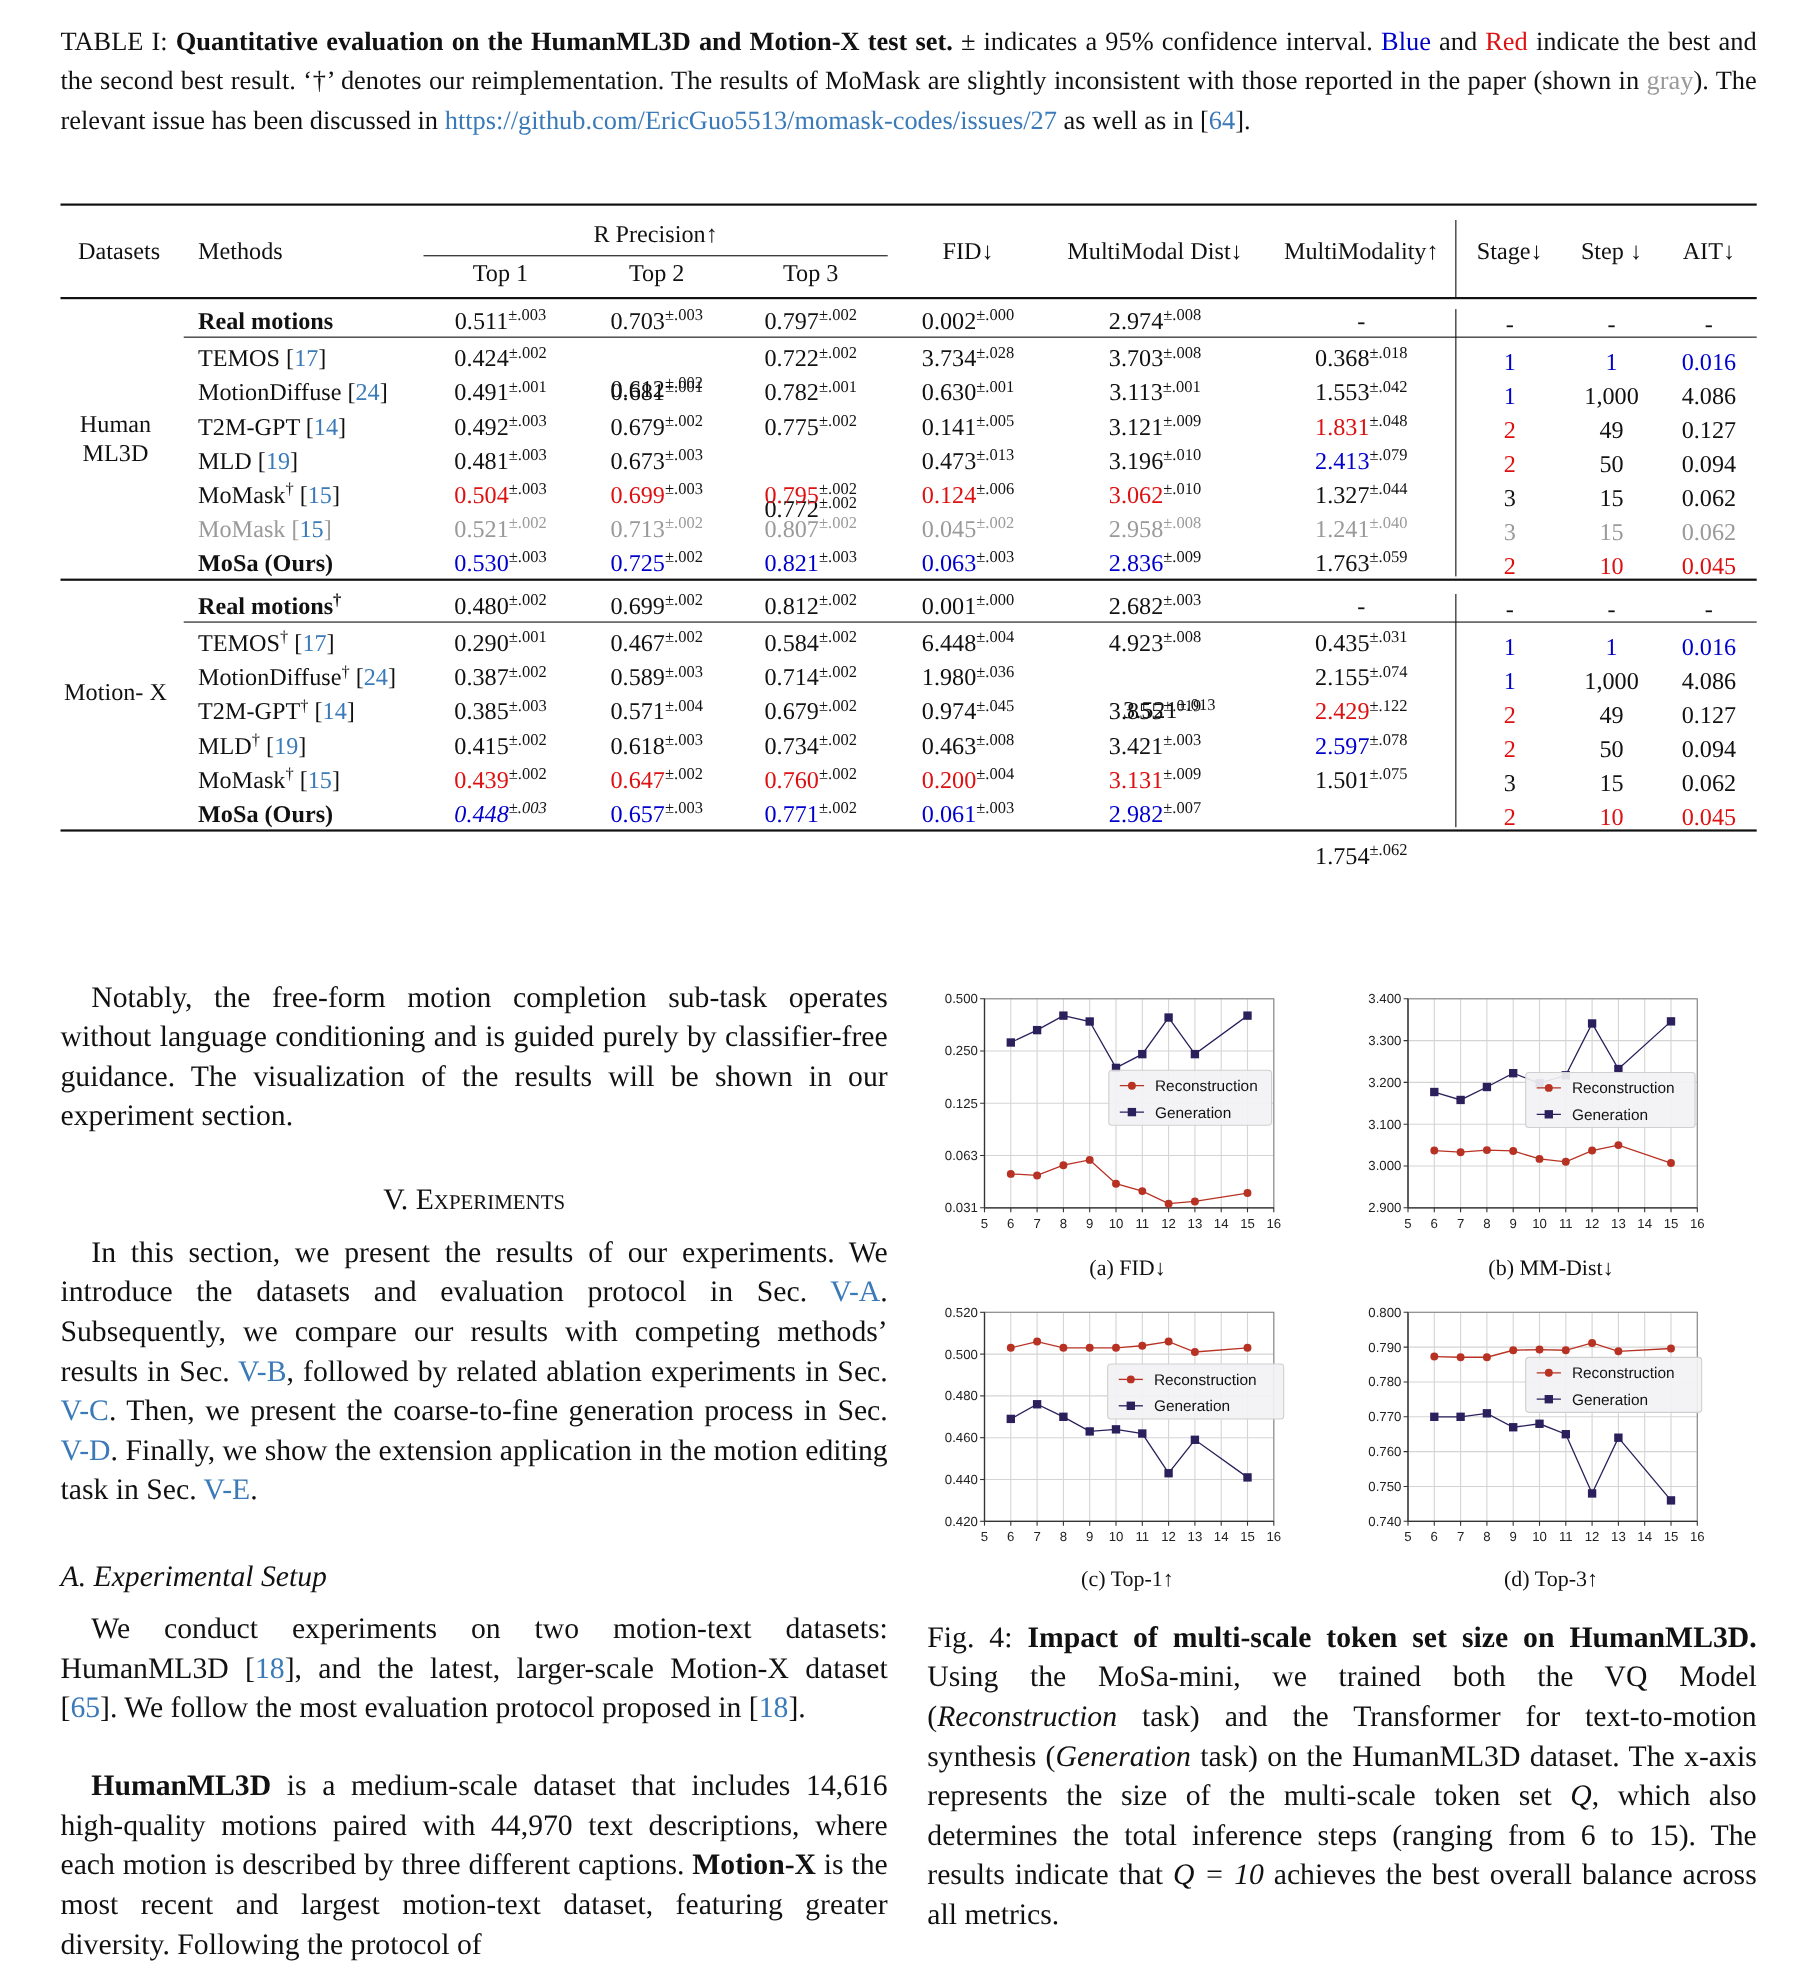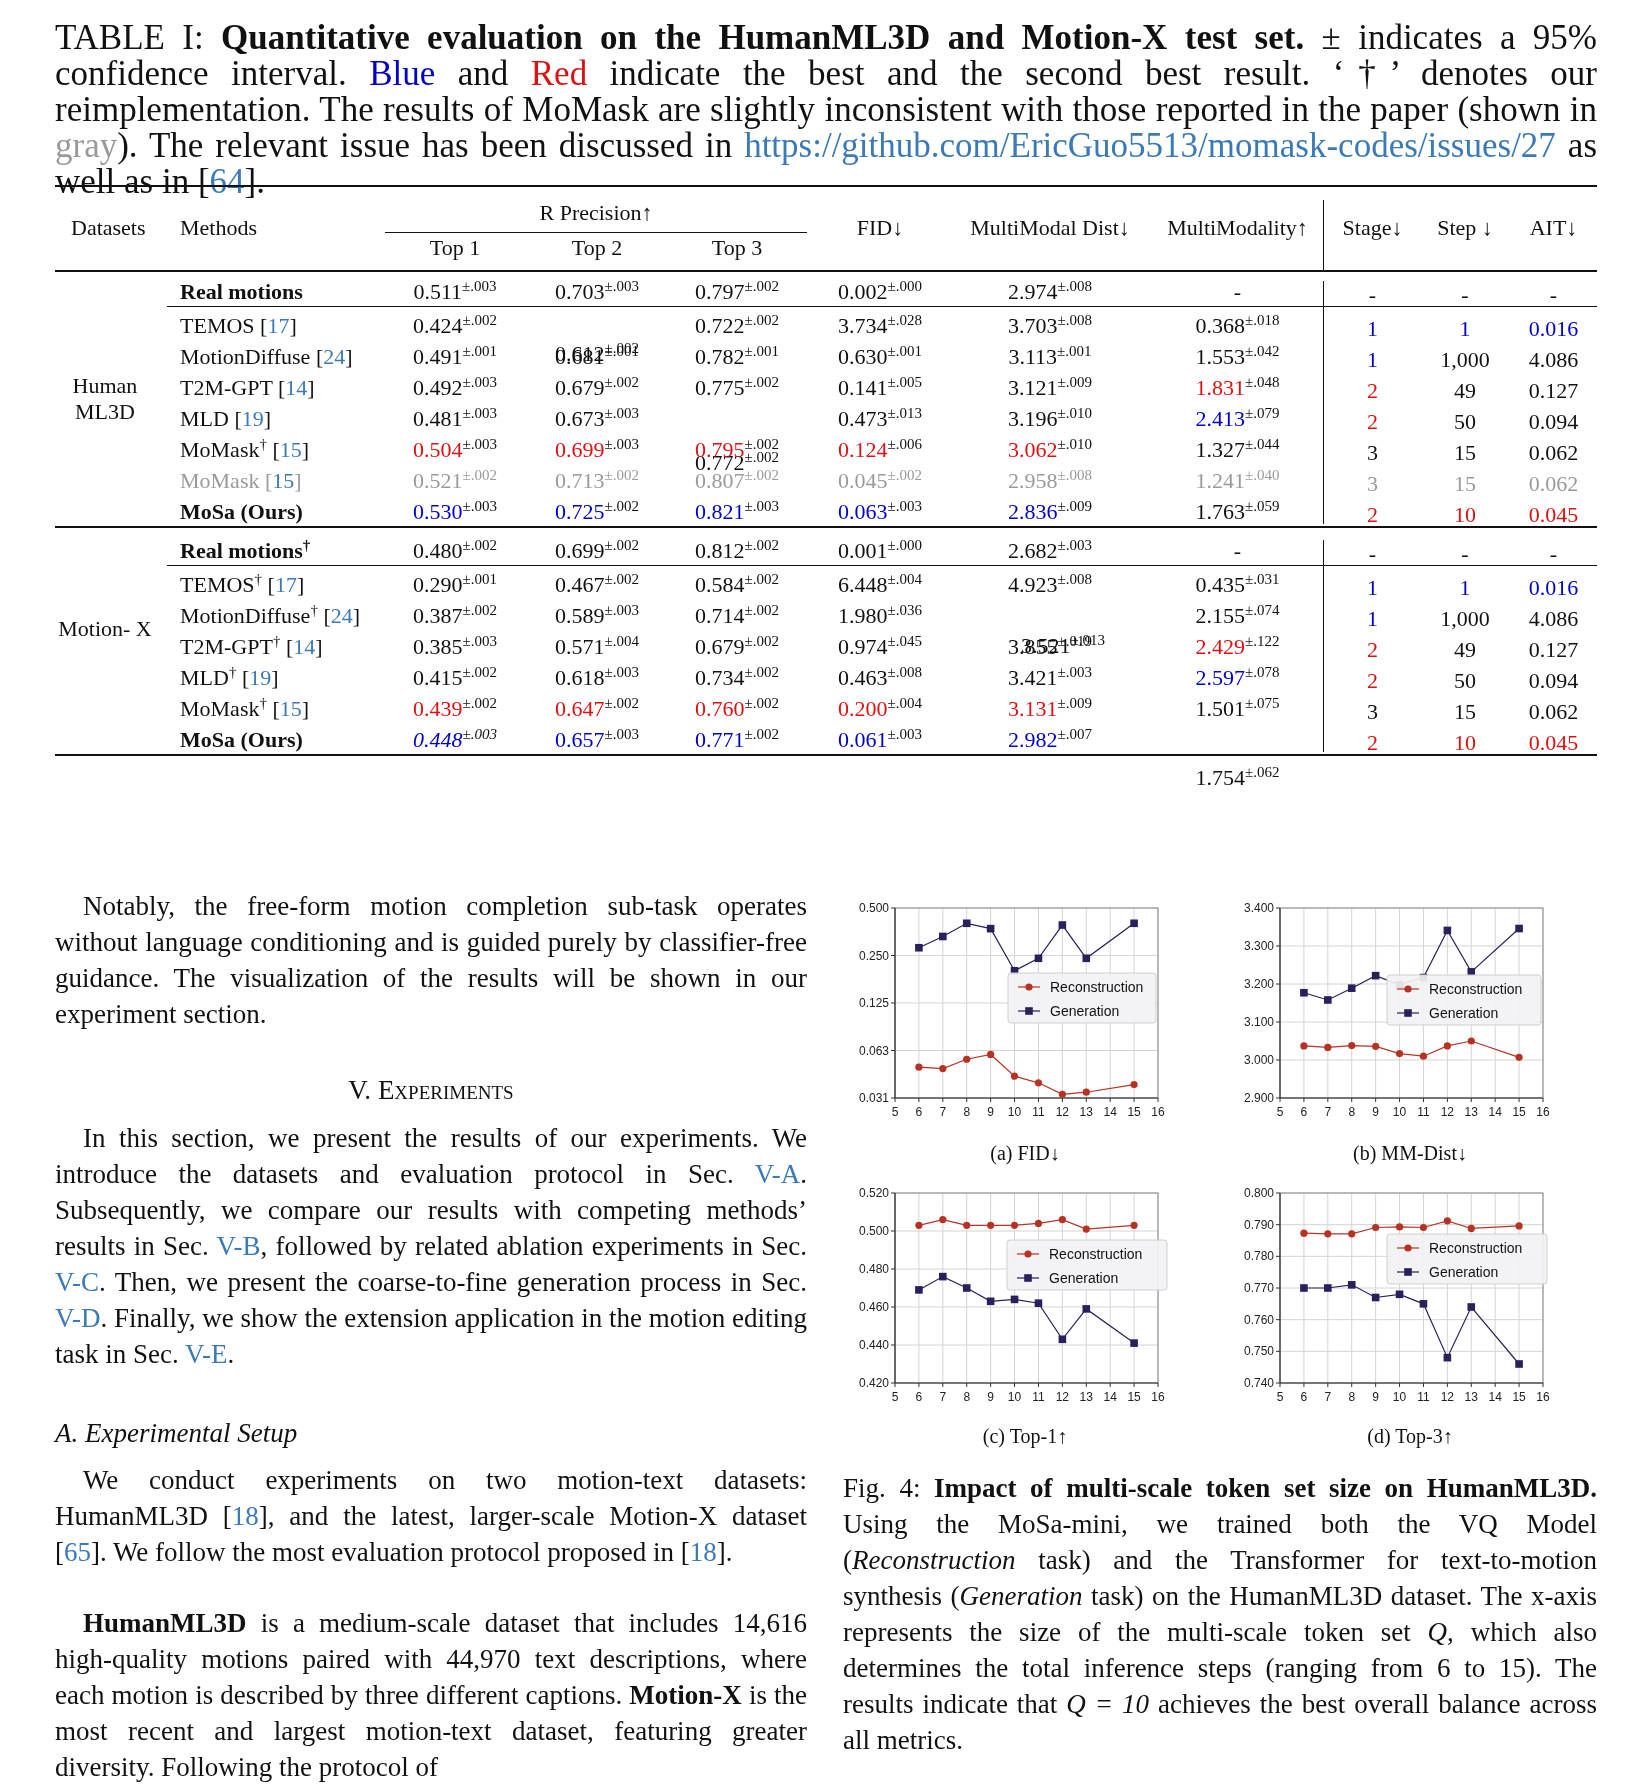--- a/index.html
+++ b/index.html
@@ -1,18 +1,18 @@
 <!DOCTYPE html>
 <html><head>
 <meta charset="utf-8">
 <style>
   html, body { margin: 0; padding: 0; background: #ffffff; }
   body { width: 1652px; height: 1790px; position: relative; overflow: hidden;
          font-family: "Liberation Serif", "DejaVu Serif", serif; color: #111; }
-  .caption { position: absolute; left: 55px; top: 20px; width: 1542px; font-size: 35px;
+  .caption { position: absolute; left: 55px; top: 20px; width: 1542px; font-size: 24px;
              line-height: 36px; text-align: justify; }
   .caption b { font-weight: bold; }
   .blue { color: #0000cc; }
   .red { color: #dd1111; }
   .gray { color: #9a9a9a; }
   .link { color: #3a7ab8; }
   .cite { color: #3a7ab8; }
 
   
   .tbl { position: absolute; left: 55px; top: 185px; width: 1542px; }

